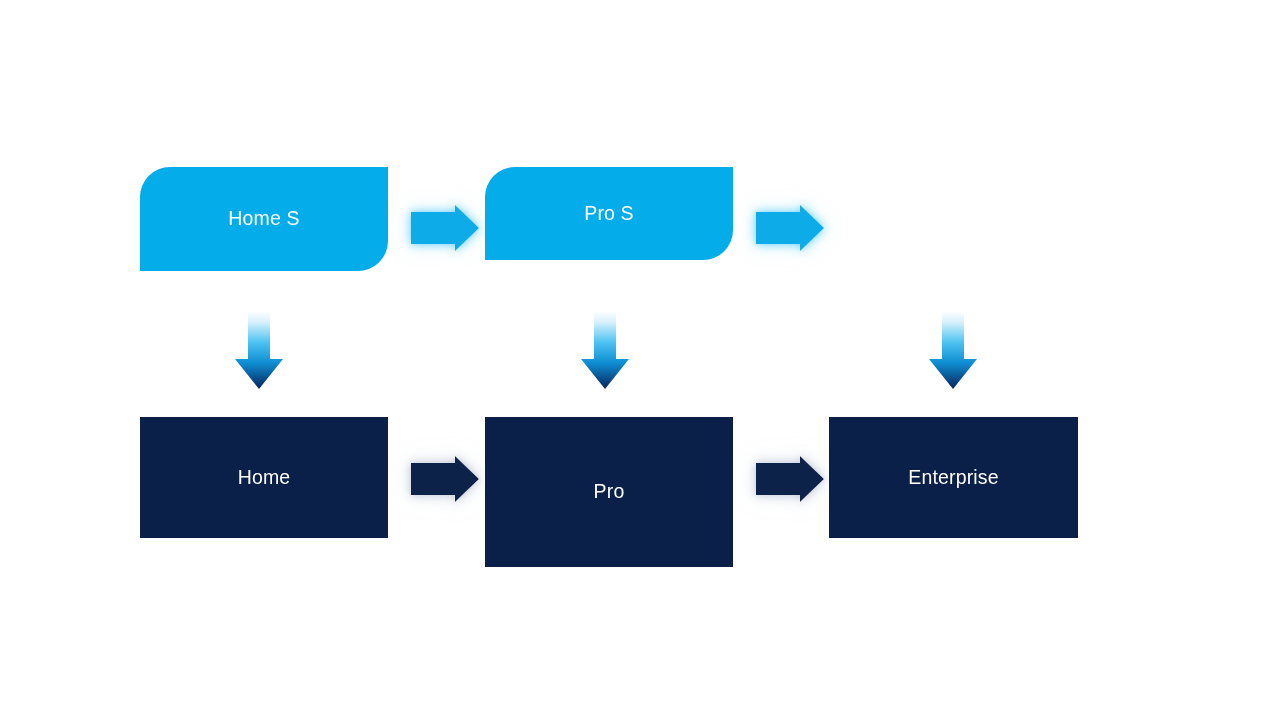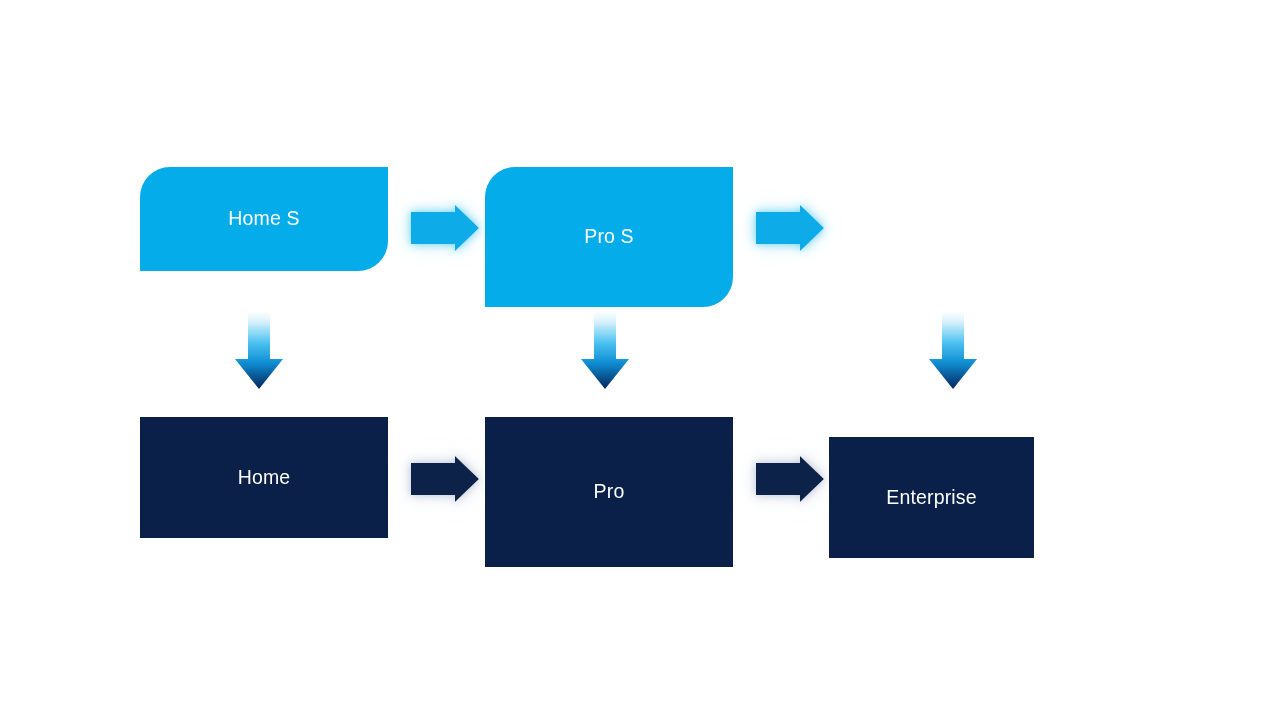--- a/index.html
+++ b/index.html
@@ -113,30 +113,30 @@
 
     <g>
       <path d="M 942 311 L 964 311 L 964 359 L 977 359 L 953 389 L 929 359 L 942 359 Z" fill="url(#downGrad)"></path>
     </g>
   </svg>
 
   <div class="node node--cyan" style="left:140px; top:167px; width:248px; height:104px;">
     <span class="node-label">Home S</span>
   </div>
 
-  <div class="node node--cyan" style="left:485px; top:167px; width:248px; height:140px;">
+  <div class="node node--cyan" style="left:485px; top:167px; width:248px; height:93px;">
     <span class="node-label">Pro S</span>
   </div>
 
 
   <div class="node node--navy" style="left:140px; top:417px; width:248px; height:121px;">
     <span class="node-label">Home</span>
   </div>
 
   <div class="node node--navy" style="left:485px; top:417px; width:248px; height:150px;">
     <span class="node-label">Pro</span>
   </div>
 
-  <div class="node node--navy" style="left:829px; top:417px; width:205px; height:121px;margin-top:20px;">
+  <div class="node node--navy" style="left:829px; top:417px; width:249px; height:121px;">
     <span class="node-label">Enterprise</span>
   </div>
 
 </div>
 
 </body></html>

